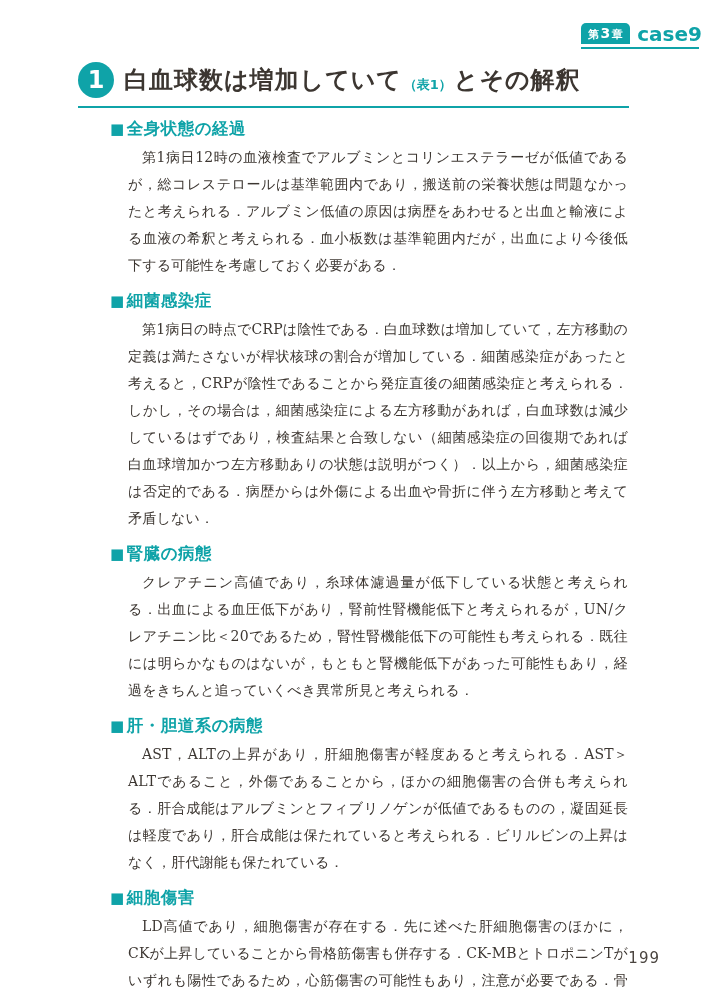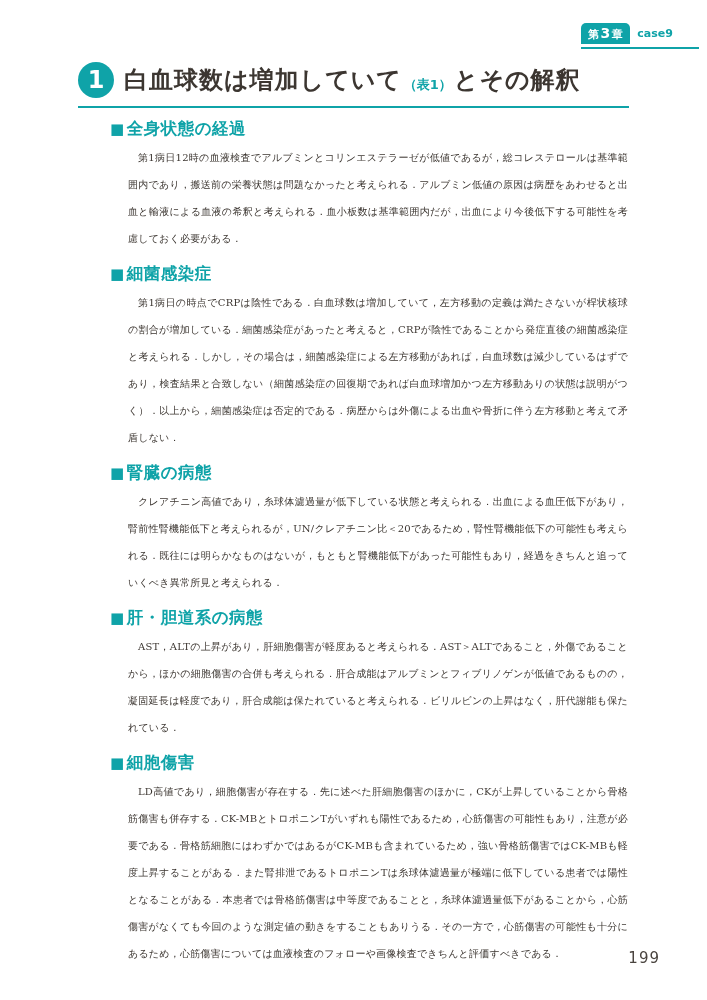--- a/index.html
+++ b/index.html
@@ -25,21 +25,21 @@
     background:#0fa3a8;color:#ffffff;
     border-radius:5px 5px 0 0;
     font-weight:bold;
     padding:2px 7px 1px 7px;
     font-size:11px;line-height:16px;
     display:inline-flex;align-items:baseline;
     letter-spacing:0.5px;
   }
   .chapter-badge .num{font-size:14px;padding:0 1px;}
   .case-label{
-    color:#0fa3a8;font-weight:bold;font-size:11px;line-height:18px;
+    color:#0fa3a8;font-weight:bold;font-size:20px;line-height:18px;
   }
   
   .title-block{
     position:absolute;left:78px;top:62px;width:551px;
     border-bottom:2.5px solid #0fa3a8;
     padding-bottom:8px;
   }
   .title-line{display:flex;align-items:center;gap:10px;}
   .title-num{
     width:36px;height:36px;flex:0 0 36px;
@@ -67,21 +67,21 @@
     letter-spacing:0.5px;
     display:flex;align-items:center;
   }
   .sq{font-size:15px;margin-right:2px;}
   .sec-body{
     margin-left:18px;width:500px;
   }
   .sec-body p{
     margin:0;
     font-family:"DejaVu Serif","Liberation Serif",serif;
-    font-size:10px;line-height:27px;
+    font-size:14px;line-height:27px;
     text-align:justify;
     text-indent:1em;
     color:#3c3631;
     letter-spacing:0.2px;
   }
   
   .page-number{
     position:absolute;right:47px;bottom:33px;
     font-size:15px;color:#4a443f;letter-spacing:1px;margin-left:16px;
   }

